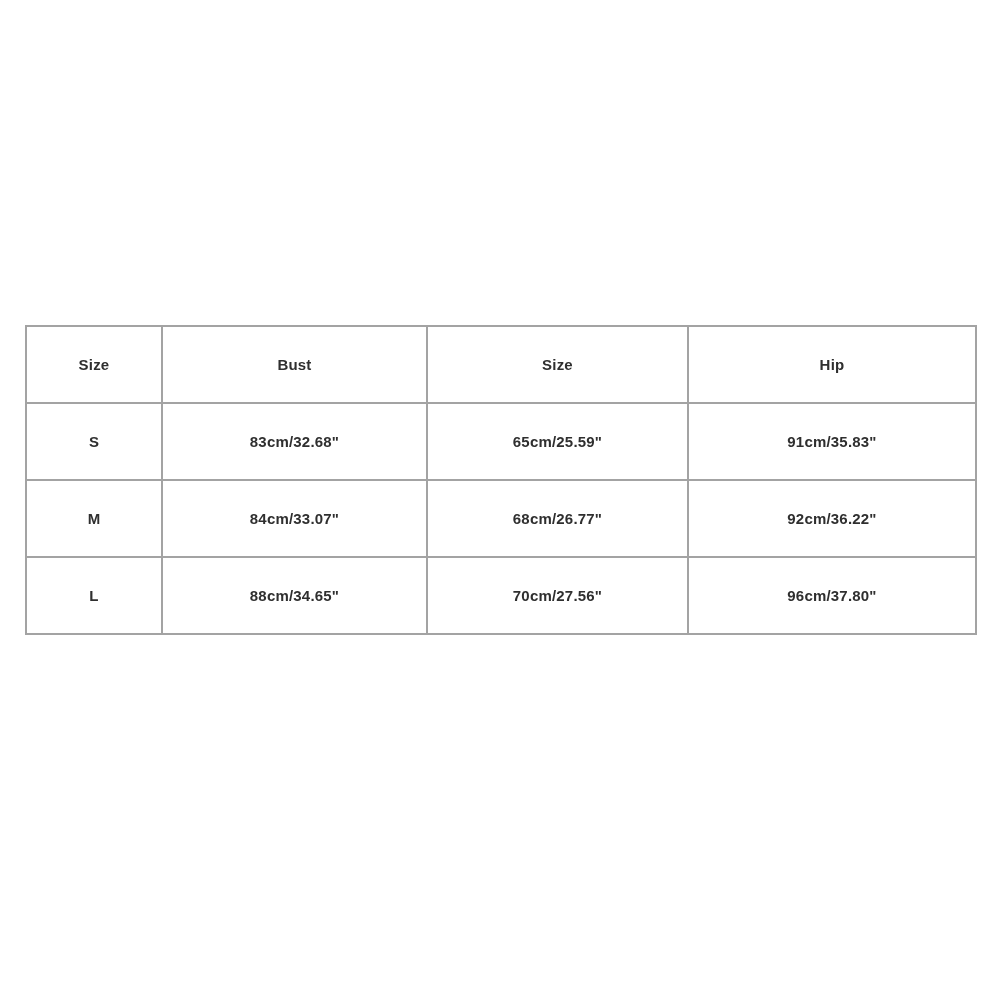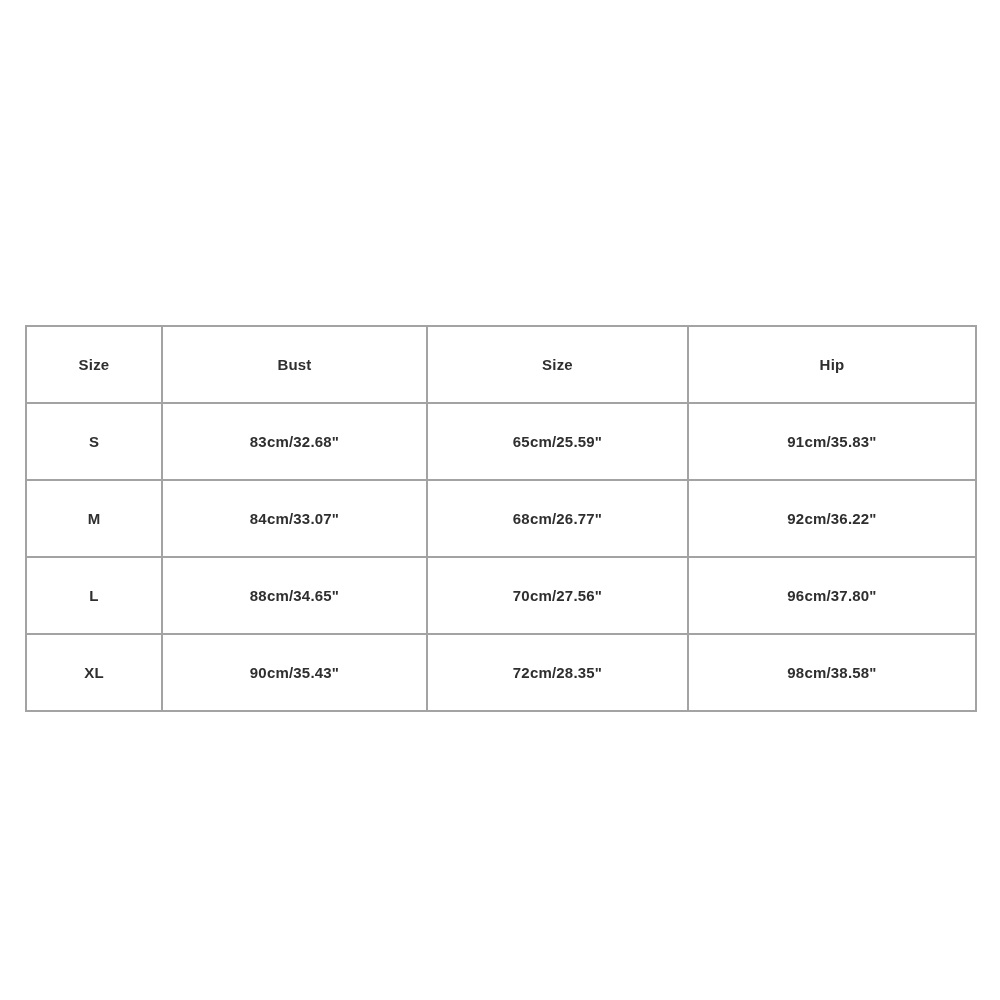--- a/index.html
+++ b/index.html
@@ -71,21 +71,15 @@
           <td>84cm/33.07"</td>
           <td>68cm/26.77"</td>
           <td>92cm/36.22"</td>
         </tr>
         <tr>
           <td>L</td>
           <td>88cm/34.65"</td>
           <td>70cm/27.56"</td>
           <td>96cm/37.80"</td>
         </tr>
-        <tr>
-          <td>XL</td>
-          <td>90cm/35.43"</td>
-          <td>72cm/28.35"</td>
-          <td>98cm/38.58"</td>
-        </tr>
       </tbody>
   </table>
 </div>
 
 </body></html>

